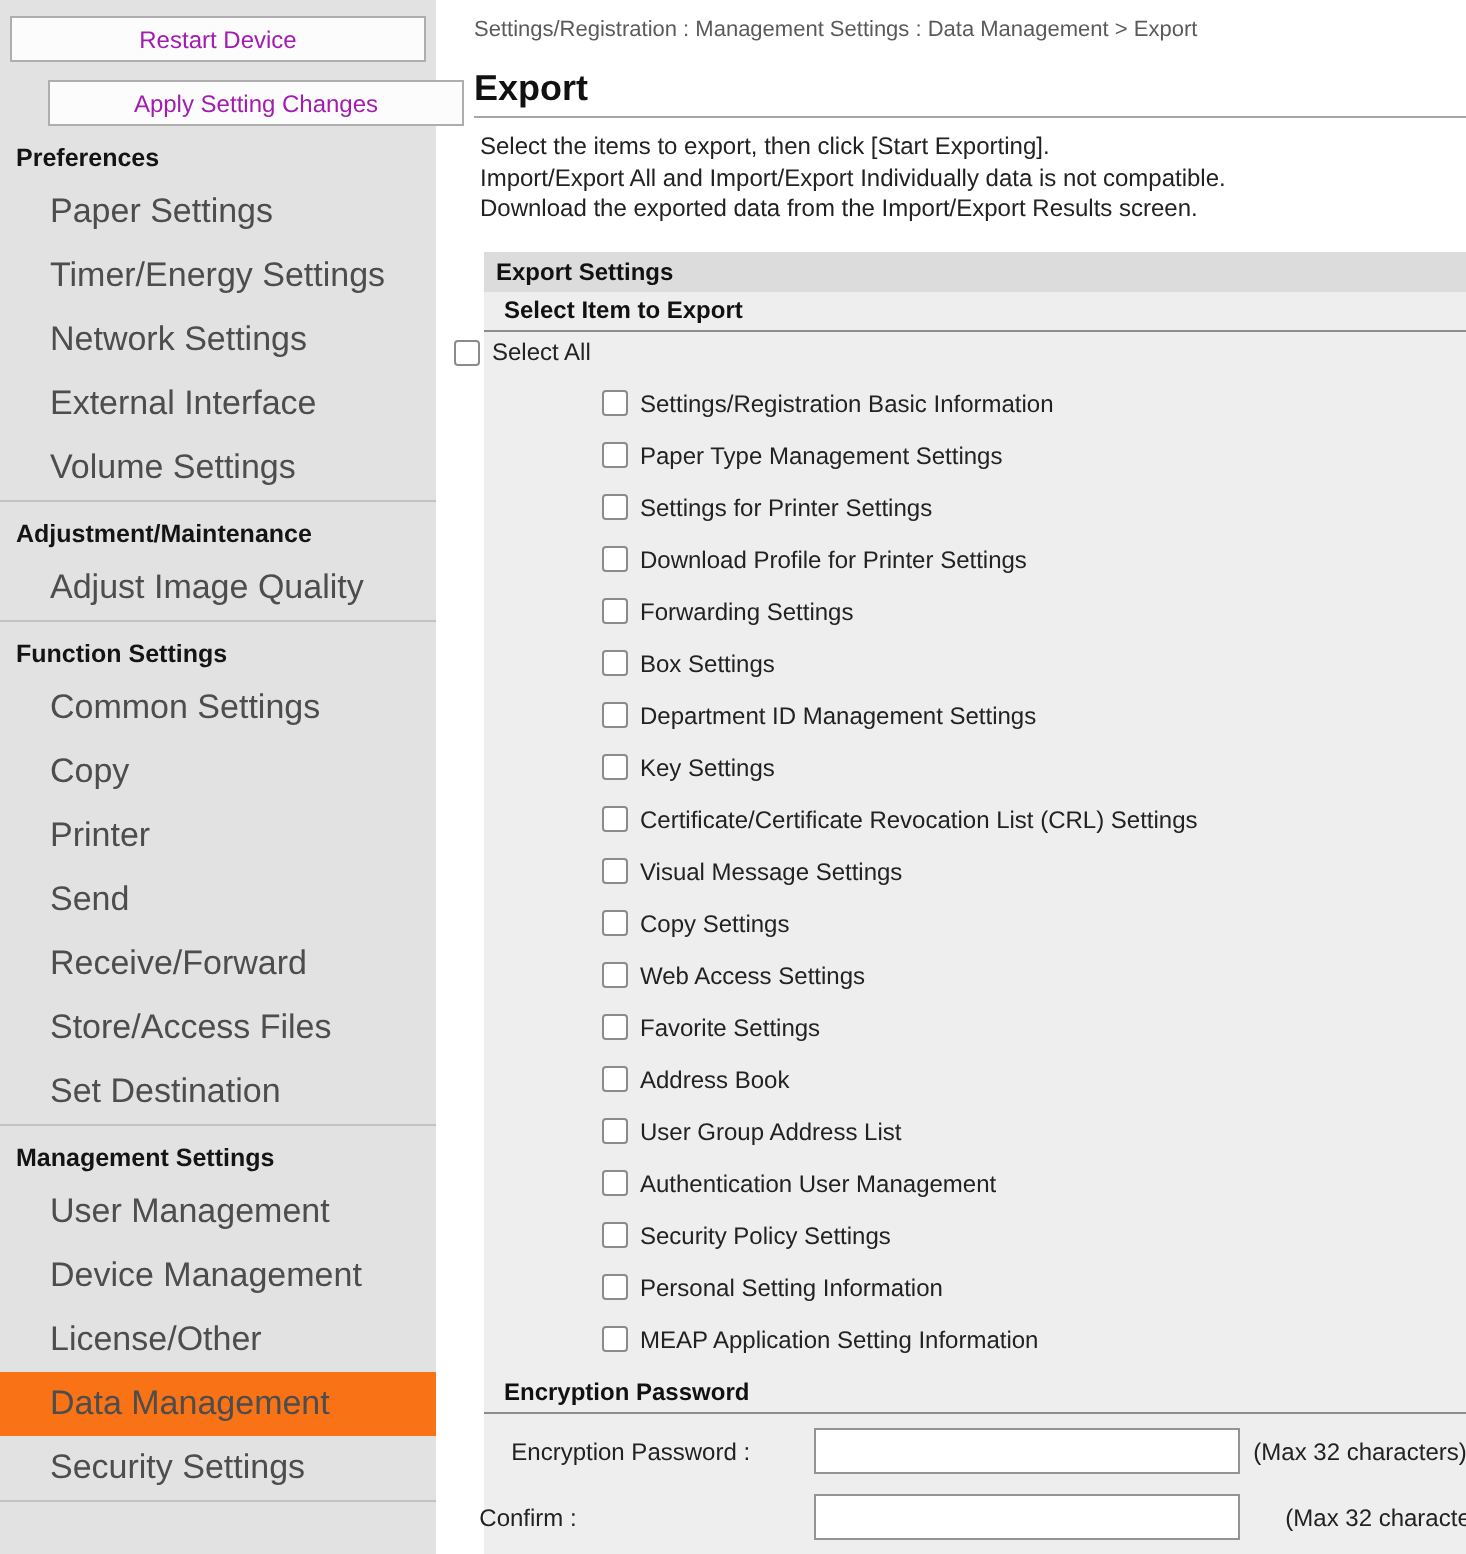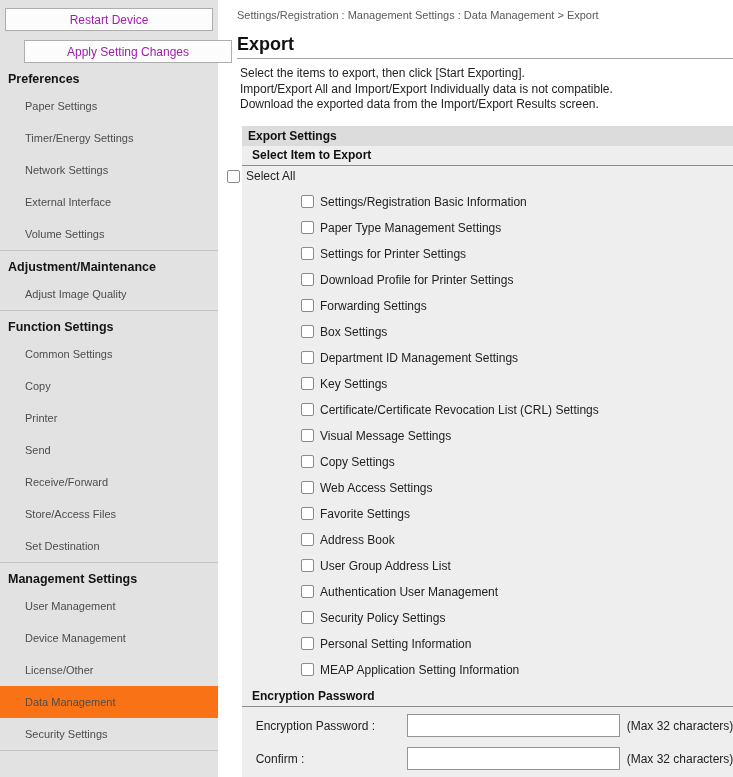--- a/index.html
+++ b/index.html
@@ -20,21 +20,21 @@
     cursor: pointer;
   }
   .side-btn + .side-btn { margin-top: 9px; margin-left: 24px; }
   .nav { margin-top: 0; }
   .nav-header {
     font-size: 12.5px; font-weight: bold; color: #141414;
     padding: 9px 4px 4px 8px; white-space: nowrap;
   }
   .nav-item {
     height: 32px; line-height: 32px; padding-left: 25px;
-    font-size: 11px; color: #4d4d4d; white-space: nowrap; cursor: pointer;
+    font-size: 17px; color: #4d4d4d; white-space: nowrap; cursor: pointer;
   }
   .nav-item.selected { background: #f97316; }
   .nav-divider { height: 0; border-top: 1px solid #c3c3c3; }
   
   .main { position: absolute; left: 218px; top: 0; width: 515px; height: 549px; }
   .breadcrumb { padding: 9px 0 0 19px; font-size: 11px; color: #5a5a5a; white-space: nowrap; }
   .page-title {
     margin: 12px 0 0 19px; padding: 0 0 3px 0;
     font-size: 18px; line-height: 22px; font-weight: bold; color: #111;
     border-bottom: 1px solid #a6a6a6;
@@ -52,21 +52,21 @@
   .checkbox {
     width: 13px; height: 13px; background: #fff; border: 1px solid #8b8b8b;
     border-radius: 2px; flex: none; display: inline-block; cursor: pointer;
   }
   .check-label { margin-left: 6px; font-size: 12px; color: #222; white-space: nowrap; }
   .select-all-row { display: flex; align-items: center; height: 21px; margin-left: -15px; }
   .items-list { padding-top: 2px; }
   .check-row { display: flex; align-items: center; height: 26px; padding-left: 59px; }
   .enc-title { margin-top: 4px; }
   .enc-row { display: flex; align-items: center; height: 26px; margin-top: 6px; padding-left: 14px; justify-content: center; }
-  .enc-row + .enc-row { margin-top: 7px; }
+  .enc-row + .enc-row { margin-top: 7px; gap: 16px; }
   .enc-label { width: 151px; flex: none; font-size: 12px; color: #222; }
   .enc-input {
     width: 213px; height: 23px; flex: none; background: #fff;
     border: 1px solid #949494; font-family: "Liberation Sans", sans-serif;
     font-size: 12px; padding: 0 4px;
   }
   .enc-note { margin-left: 7px; font-size: 12px; color: #222; white-space: nowrap; }
 </style>
 </head>
 <body>

